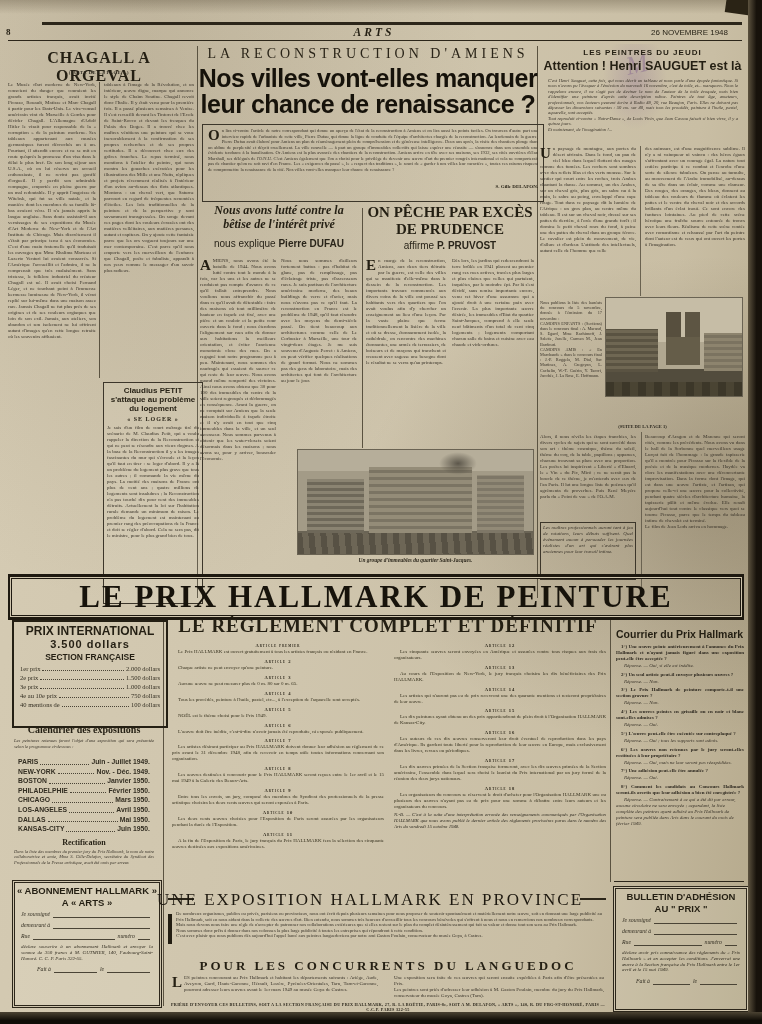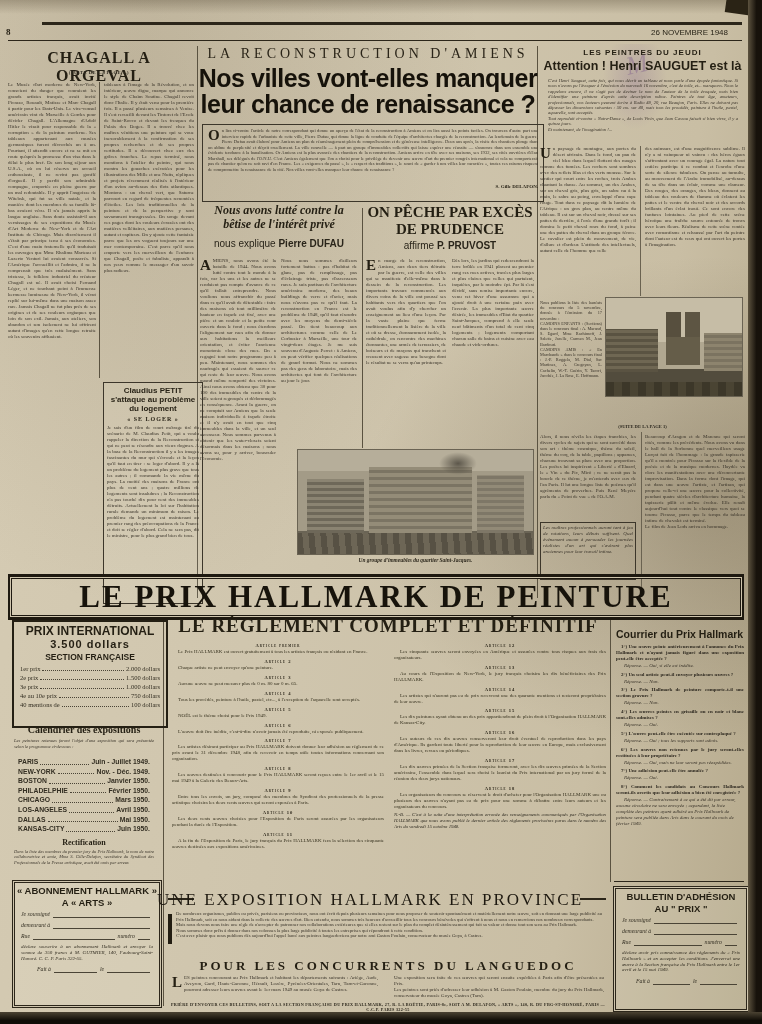--- a/index.html
+++ b/index.html
@@ -40,20 +40,21 @@
   .colhead-sm{font-family:"Liberation Sans",sans-serif;font-weight:bold;color:#241f13;}
 </style>
 </head>
 <body>
 
 <div class="scan">
   <div class="paper">
 
     <div class="rule" style="left:42px;top:22px;width:700px;height:3px;"></div>
     <div class="abs serifbold" style="left:6px;top:27px;font-size:9px;">8</div>
+    <div class="abs serifbold" style="left:0;top:26px;width:748px;text-align:center;font-size:11.5px;font-style:italic;letter-spacing:3px;">ARTS</div>
     <div class="abs" style="right:20px;top:28px;font-family:'Liberation Sans',sans-serif;font-size:8px;color:#241f13;">26 NOVEMBRE 1948</div>
     <div class="rule" style="left:8px;top:40px;width:734px;height:1px;"></div>
 
     <div class="abs" style="left:600px;top:44px;width:70px;height:90px;background:radial-gradient(ellipse at 50% 40%,rgba(110,70,140,.22),transparent 65%);"></div>
     <div class="abs" style="left:626px;top:50px;font-size:26px;font-style:italic;color:rgba(100,60,130,.3);transform:rotate(-12deg);font-family:'Liberation Serif',serif;">M</div>
     <div class="abs" style="left:0;top:0;width:748px;height:14px;background:linear-gradient(rgba(60,48,28,.28),transparent);"></div>
     <div class="abs" style="left:726px;top:-6px;width:26px;height:20px;background:#2a2315;transform:rotate(8deg);"></div>
 
     <div class="vrule" style="left:197px;top:46px;height:552px;"></div>
     <div class="vrule" style="left:537px;top:46px;height:552px;"></div>

